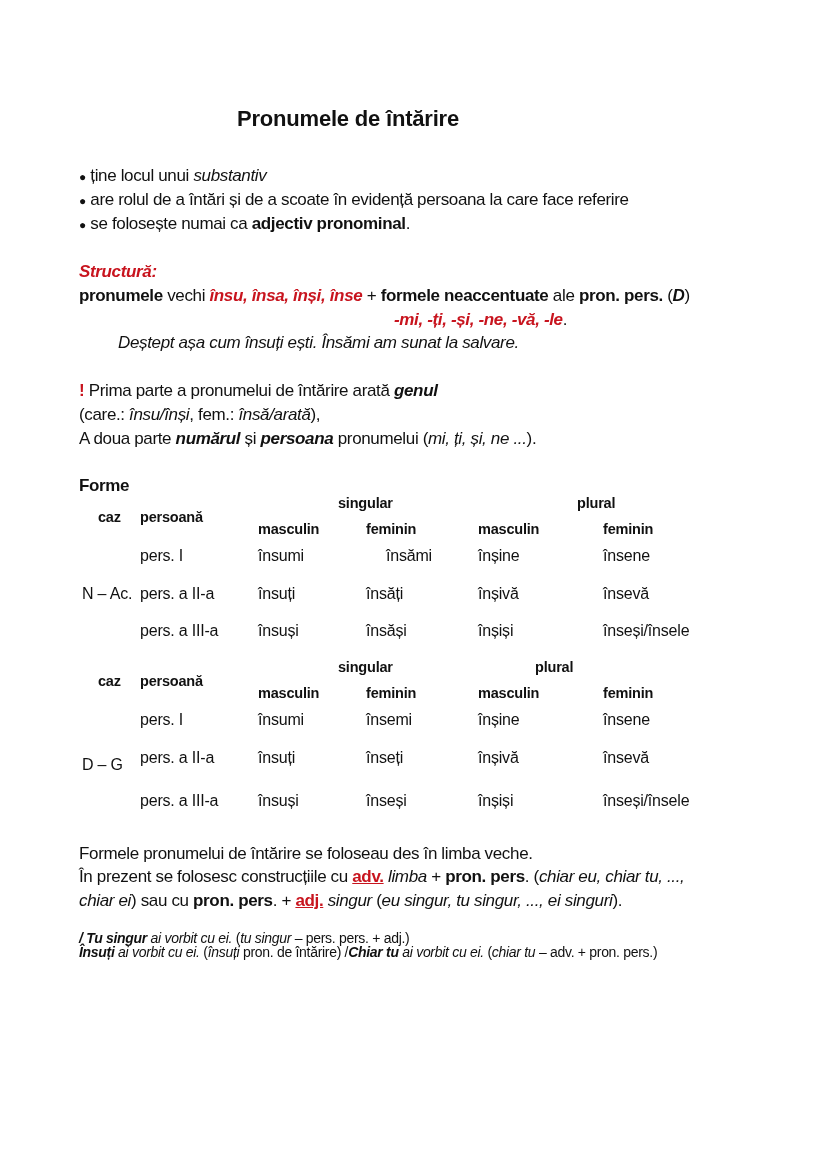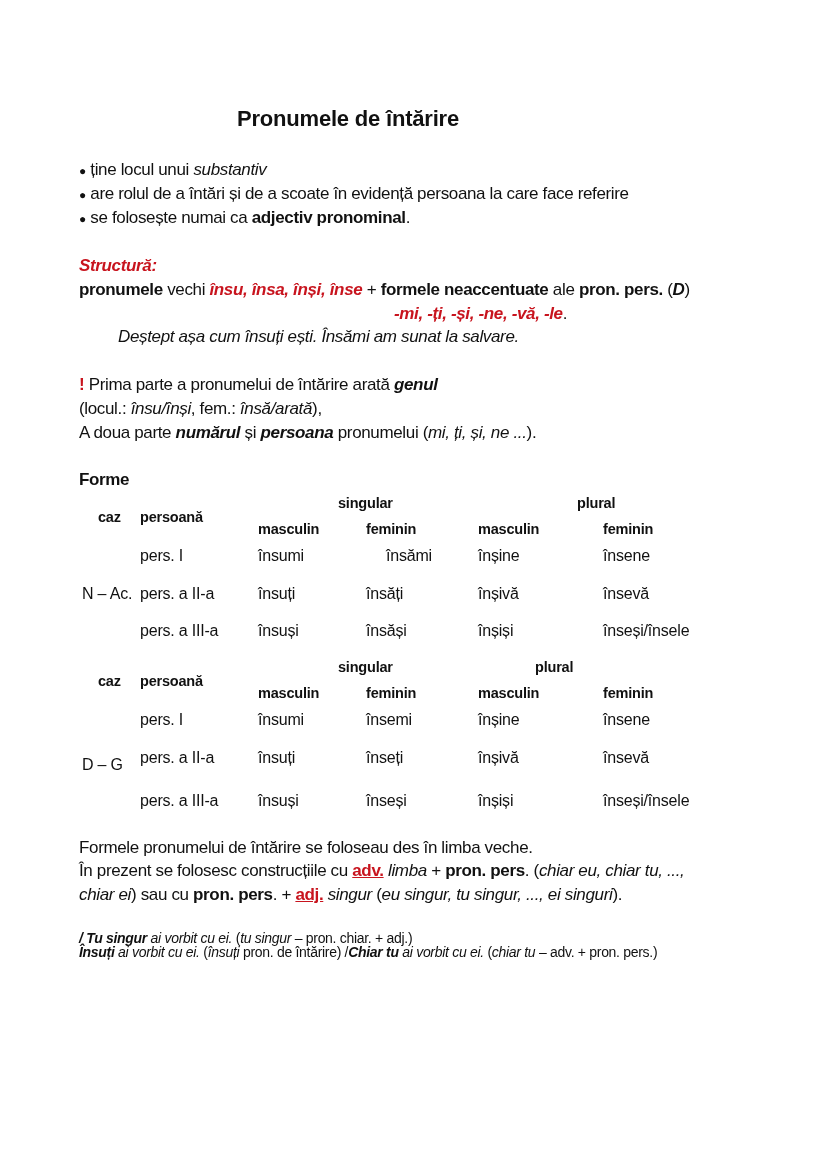--- a/index.html
+++ b/index.html
@@ -2,21 +2,21 @@
 <html><head>
   <meta charset="utf-8">
   <style>
     html, body { margin: 0; padding: 0; background: #ffffff; }
     body {
       width: 828px; height: 1171px; position: relative; overflow: hidden;
       font-family: "Liberation Sans", sans-serif; color: #111111;
     }
     .abs { position: absolute; white-space: nowrap; }
     .title { left: 0; width: 696px; text-align: center; top: 106px; font-size: 22px; font-weight: bold; letter-spacing: -0.2px; }
-    .txt { font-size: 17px; letter-spacing: -0.35px; line-height: 24px; }
+    .txt { font-size: 17px; letter-spacing: -0.35px; line-height: 36px; }
     .red { color: #c8141e; }
     b, .b { font-weight: bold; }
     i, .i { font-style: italic; }
     .u { text-decoration: underline; }
     .th { font-size: 14.5px; font-weight: bold; letter-spacing: -0.2px; }
     .td { font-size: 16px; letter-spacing: -0.2px; }
     .small { font-size: 14px; letter-spacing: -0.3px; line-height: 22px; }
   </style>
 </head>
 <body>
@@ -28,21 +28,21 @@
   <div class="abs txt" style="left:79px; top:158px;"><span style="font-size:12px;">●</span> <span>ține locul unui </span><i>substantiv</i></div>
   <div class="abs txt" style="left:79px; top:182px;"><span style="font-size:12px;">●</span> <span>are rolul de a întări și de a scoate în evidență persoana la care face referire</span></div>
   <div class="abs txt" style="left:79px; top:206px;"><span style="font-size:12px;">●</span> <span>se folosește numai ca </span><b>adjectiv pronominal</b><span>.</span></div>
 
   <div class="abs txt b red" style="left:79px; top:254px;font-style:italic;">Structură:</div>
   <div class="abs txt" style="left:79px; top:278px;"><b>pronumele</b><span> vechi </span><b class="i red">însu, însa, înși, înse</b><span> + </span><b>formele neaccentuate</b><span> ale </span><b>pron. pers.</b><span> (</span><b class="i">D</b><span>)</span></div>
   <div class="abs txt" style="left:394px; top:302px;"><b class="i red">-mi, -ți, -și, -ne, -vă, -le</b><span>.</span></div>
   <div class="abs txt i" style="left:118px; top:325px;">Deștept așa cum însuți ești. Însămi am sunat la salvare.</div>
 
   <div class="abs txt" style="left:79px; top:373px;"><b class="red">!</b><span> Prima parte a pronumelui de întărire arată </span><b class="i">genul</b></div>
-  <div class="abs txt" style="left:79px; top:397px;"><span>(locul.: </span><i>însu/înși</i><span>, fem.: </span><i>însă/arată</i><span>),</span></div>
+  <div class="abs txt" style="left:79px; top:397px;"><span>(care.: </span><i>însu/înși</i><span>, fem.: </span><i>însă/arată</i><span>),</span></div>
   <div class="abs txt" style="left:79px; top:421px;"><span>A doua parte </span><b class="i">numărul</b><span> și </span><b class="i">persoana</b><span> pronumelui (</span><i>mi, ți, și, ne ...</i><span>).</span></div>
 
   <div class="abs txt b" style="left:79px; top:468px;">Forme</div>
 
   <div>
     <div class="abs th" style="left:98px; top:509px;">caz</div>
     <div class="abs th" style="left:140px; top:509px;">persoană</div>
     <div class="abs th" style="left:338px; top:495px;">singular</div>
     <div class="abs th" style="left:577px; top:495px;">plural</div>
     <div class="abs th" style="left:258px; top:521px;">masculin</div>
@@ -99,14 +99,14 @@
     <div class="abs td" style="left:258px; top:792px;">însuși</div>
     <div class="abs td" style="left:366px; top:792px;">înseși</div>
     <div class="abs td" style="left:478px; top:792px;">înșiși</div>
     <div class="abs td" style="left:603px; top:792px;">înseși/însele</div>
   </div>
 
   <div class="abs txt" style="left:79px; top:836px;">Formele pronumelui de întărire se foloseau des în limba veche.</div>
   <div class="abs txt" style="left:79px; top:859px;"><span>În prezent se folosesc construcțiile cu </span><b class="red u">adv.</b><span> </span><i>limba</i><span> + </span><b>pron. pers</b><span>. (</span><i>chiar eu, chiar tu, ...,</i></div>
   <div class="abs txt" style="left:79px; top:883px;"><i>chiar ei</i><span>) sau cu </span><b>pron. pers</b><span>. + </span><b class="red u">adj.</b><span> </span><i>singur</i><span> (</span><i>eu singur, tu singur, ..., ei singuri</i><span>).</span></div>
   <div class="abs small" style="left:79px; top:905px;margin-top:36px;"><b class="i">Însuți</b><i> ai vorbit cu ei.</i><span> (</span><i>însuți</i><span> pron. de întărire) /</span><b class="i">Chiar tu</b><i> ai vorbit cu ei.</i><span> (</span><i>chiar tu</i><span> – adv. + pron. pers.)</span></div>
-  <div class="abs small" style="left:79px; top:927px;"><b class="i">/ Tu singur</b><i> ai vorbit cu ei.</i><span> (</span><i>tu singur</i><span> – pron. chiar. + adj.)</span></div>
+  <div class="abs small" style="left:79px; top:927px;"><b class="i">/ Tu singur</b><i> ai vorbit cu ei.</i><span> (</span><i>tu singur</i><span> – pers. pers. + adj.)</span></div>
 </div>
 
 </body></html>

